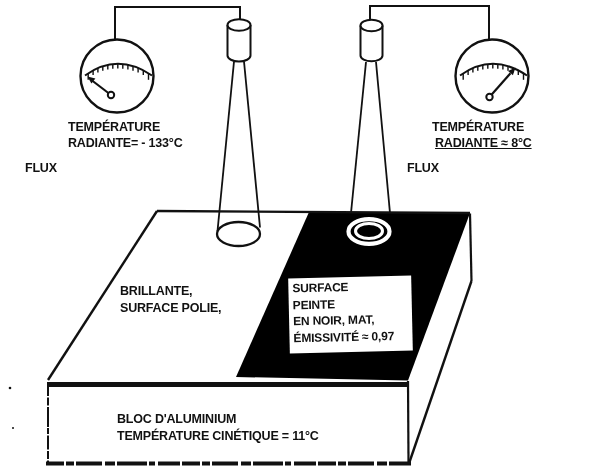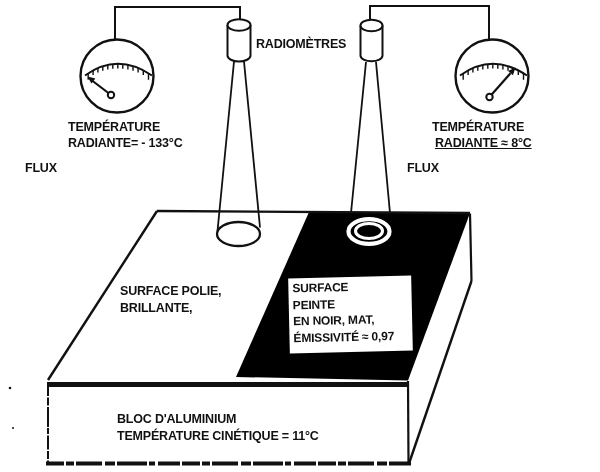--- a/index.html
+++ b/index.html
@@ -123,43 +123,42 @@
         <circle cx="489.5" cy="97" r="3.2" fill="#ffffff" stroke="#111" stroke-width="2"></circle>
       </g>
     </g>
 
     <g fill="#111">
       <circle cx="10" cy="388" r="1.3"></circle>
       <circle cx="13" cy="428" r="1"></circle>
     </g>
   </svg>
 
-  <div class="txt" style="left:256px;top:36px;">RADIOMÈTRES</div>
 
   <div class="txt" style="left:68px;top:119px;">
     <span>TEMPÉRATURE</span>
     <span>RADIANTE= - 133°C</span>
   </div>
 
   <div class="txt tight" style="left:25px;top:161px;">
     <span>FLUX</span>
   </div>
 
   <div class="txt" style="left:432px;top:119px;">
     <span>TEMPÉRATURE</span>
     <span style="padding-left:3px;text-decoration:underline;">RADIANTE ≈ 8°C</span>
   </div>
 
   <div class="txt tight" style="left:407px;top:161px;">
     <span>FLUX</span>
   </div>
 
   <div class="txt wide" style="left:120px;top:283px;">
+    <span>BRILLANTE,</span>
     <span>SURFACE POLIE,</span>
-    <span>BRILLANTE,</span>
   </div>
 
   <div id="surface-right-box" class="txt">
     <span>SURFACE</span>
     <span>PEINTE</span>
     <span>EN NOIR, MAT,</span>
     <span>ÉMISSIVITÉ ≈ 0,97</span>
   </div>
 
   <div class="txt wide" style="left:117px;top:411px;">

